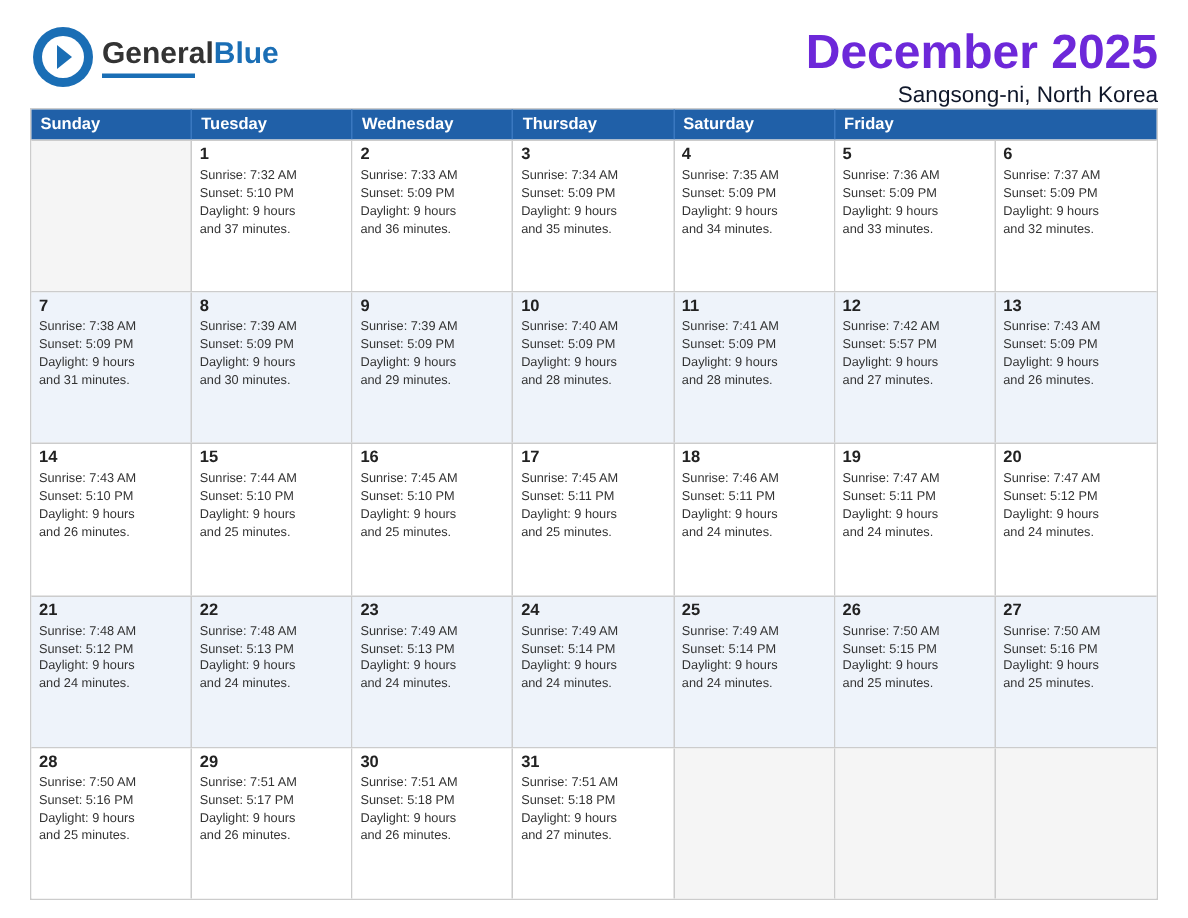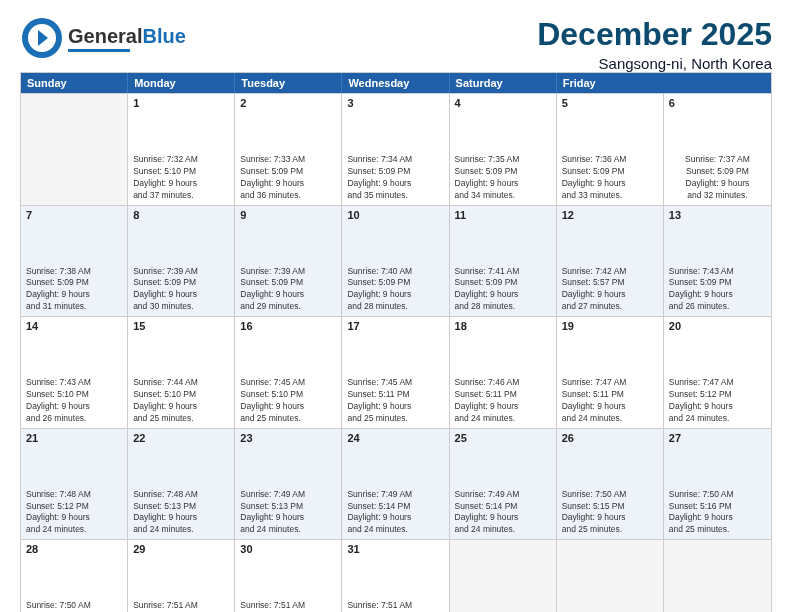--- a/index.html
+++ b/index.html
@@ -27,21 +27,21 @@
       display: flex;
       flex-direction: column;
       align-items: flex-start;
     }
     .title-block {
       text-align: right;
     }
     .main-title {
       font-size: 32px;
       font-weight: bold;
-      color: #0c4a6e;
+      color: #6d28d9;
     }
     .subtitle {
       font-size: 15px;
       color: #0f172a;
       margin-top: 2px;
     }
     .calendar {
       flex: 1;
       display: flex;
       flex-direction: column;
@@ -87,21 +87,20 @@
     .day-num {
       font-size: 11px;
       font-weight: bold;
       color: #222;
       margin-bottom: 2px;
     }
     .cell-detail {
       font-size: 8.5px;
       color: #333;
       line-height: 1.4;
-      margin-top: 43px;
     }
     
     .cal-row:nth-child(odd) .cal-cell { background: #fff; }
     .cal-row:nth-child(even) .cal-cell { background: #eef3fa; }
     .cal-row:nth-child(odd) .cal-cell.empty { background: #f5f5f5; }
     .cal-row:nth-child(even) .cal-cell.empty { background: #e8edf5; }
   </style>
 </head>
 <body>
 
@@ -127,23 +126,23 @@
     </div>
     <div class="title-block">
       <div class="main-title">December 2025</div>
       <div class="subtitle">Sangsong-ni, North Korea</div>
     </div>
   </div>
 
   <div class="calendar">
     <div class="cal-header-row" id="cal-header">
         <div class="cal-header-cell">Sunday</div>
-        <div class="cal-header-cell">Monday</div>
         <div class="cal-header-cell">Tuesday</div>
         <div class="cal-header-cell">Wednesday</div>
+        <div class="cal-header-cell">Thursday</div>
         <div class="cal-header-cell">Saturday</div>
         <div class="cal-header-cell">Friday</div>
       </div>
     <div class="cal-body" id="cal-body">
         <div class="cal-row">
           <div class="cal-cell empty"></div>
           <div class="cal-cell">
             <div class="day-num">1</div>
             <div class="cell-detail" style="white-space: pre-line;">Sunrise: 7:32 AM
 Sunset: 5:10 PM
@@ -173,21 +172,21 @@
           </div>
           <div class="cal-cell">
             <div class="day-num">5</div>
             <div class="cell-detail" style="white-space: pre-line;">Sunrise: 7:36 AM
 Sunset: 5:09 PM
 Daylight: 9 hours
 and 33 minutes.</div>
           </div>
           <div class="cal-cell">
             <div class="day-num">6</div>
-            <div class="cell-detail" style="white-space: pre-line; text-align: center;">Sunrise: 7:37 AM
+            <div class="cell-detail" style="white-space: pre-line;">Sunrise: 7:37 AM
 Sunset: 5:09 PM
 Daylight: 9 hours
 and 32 minutes.</div>
           </div>
         </div>
         <div class="cal-row">
           <div class="cal-cell">
             <div class="day-num">7</div>
             <div class="cell-detail" style="white-space: pre-line;">Sunrise: 7:38 AM
 Sunset: 5:09 PM

